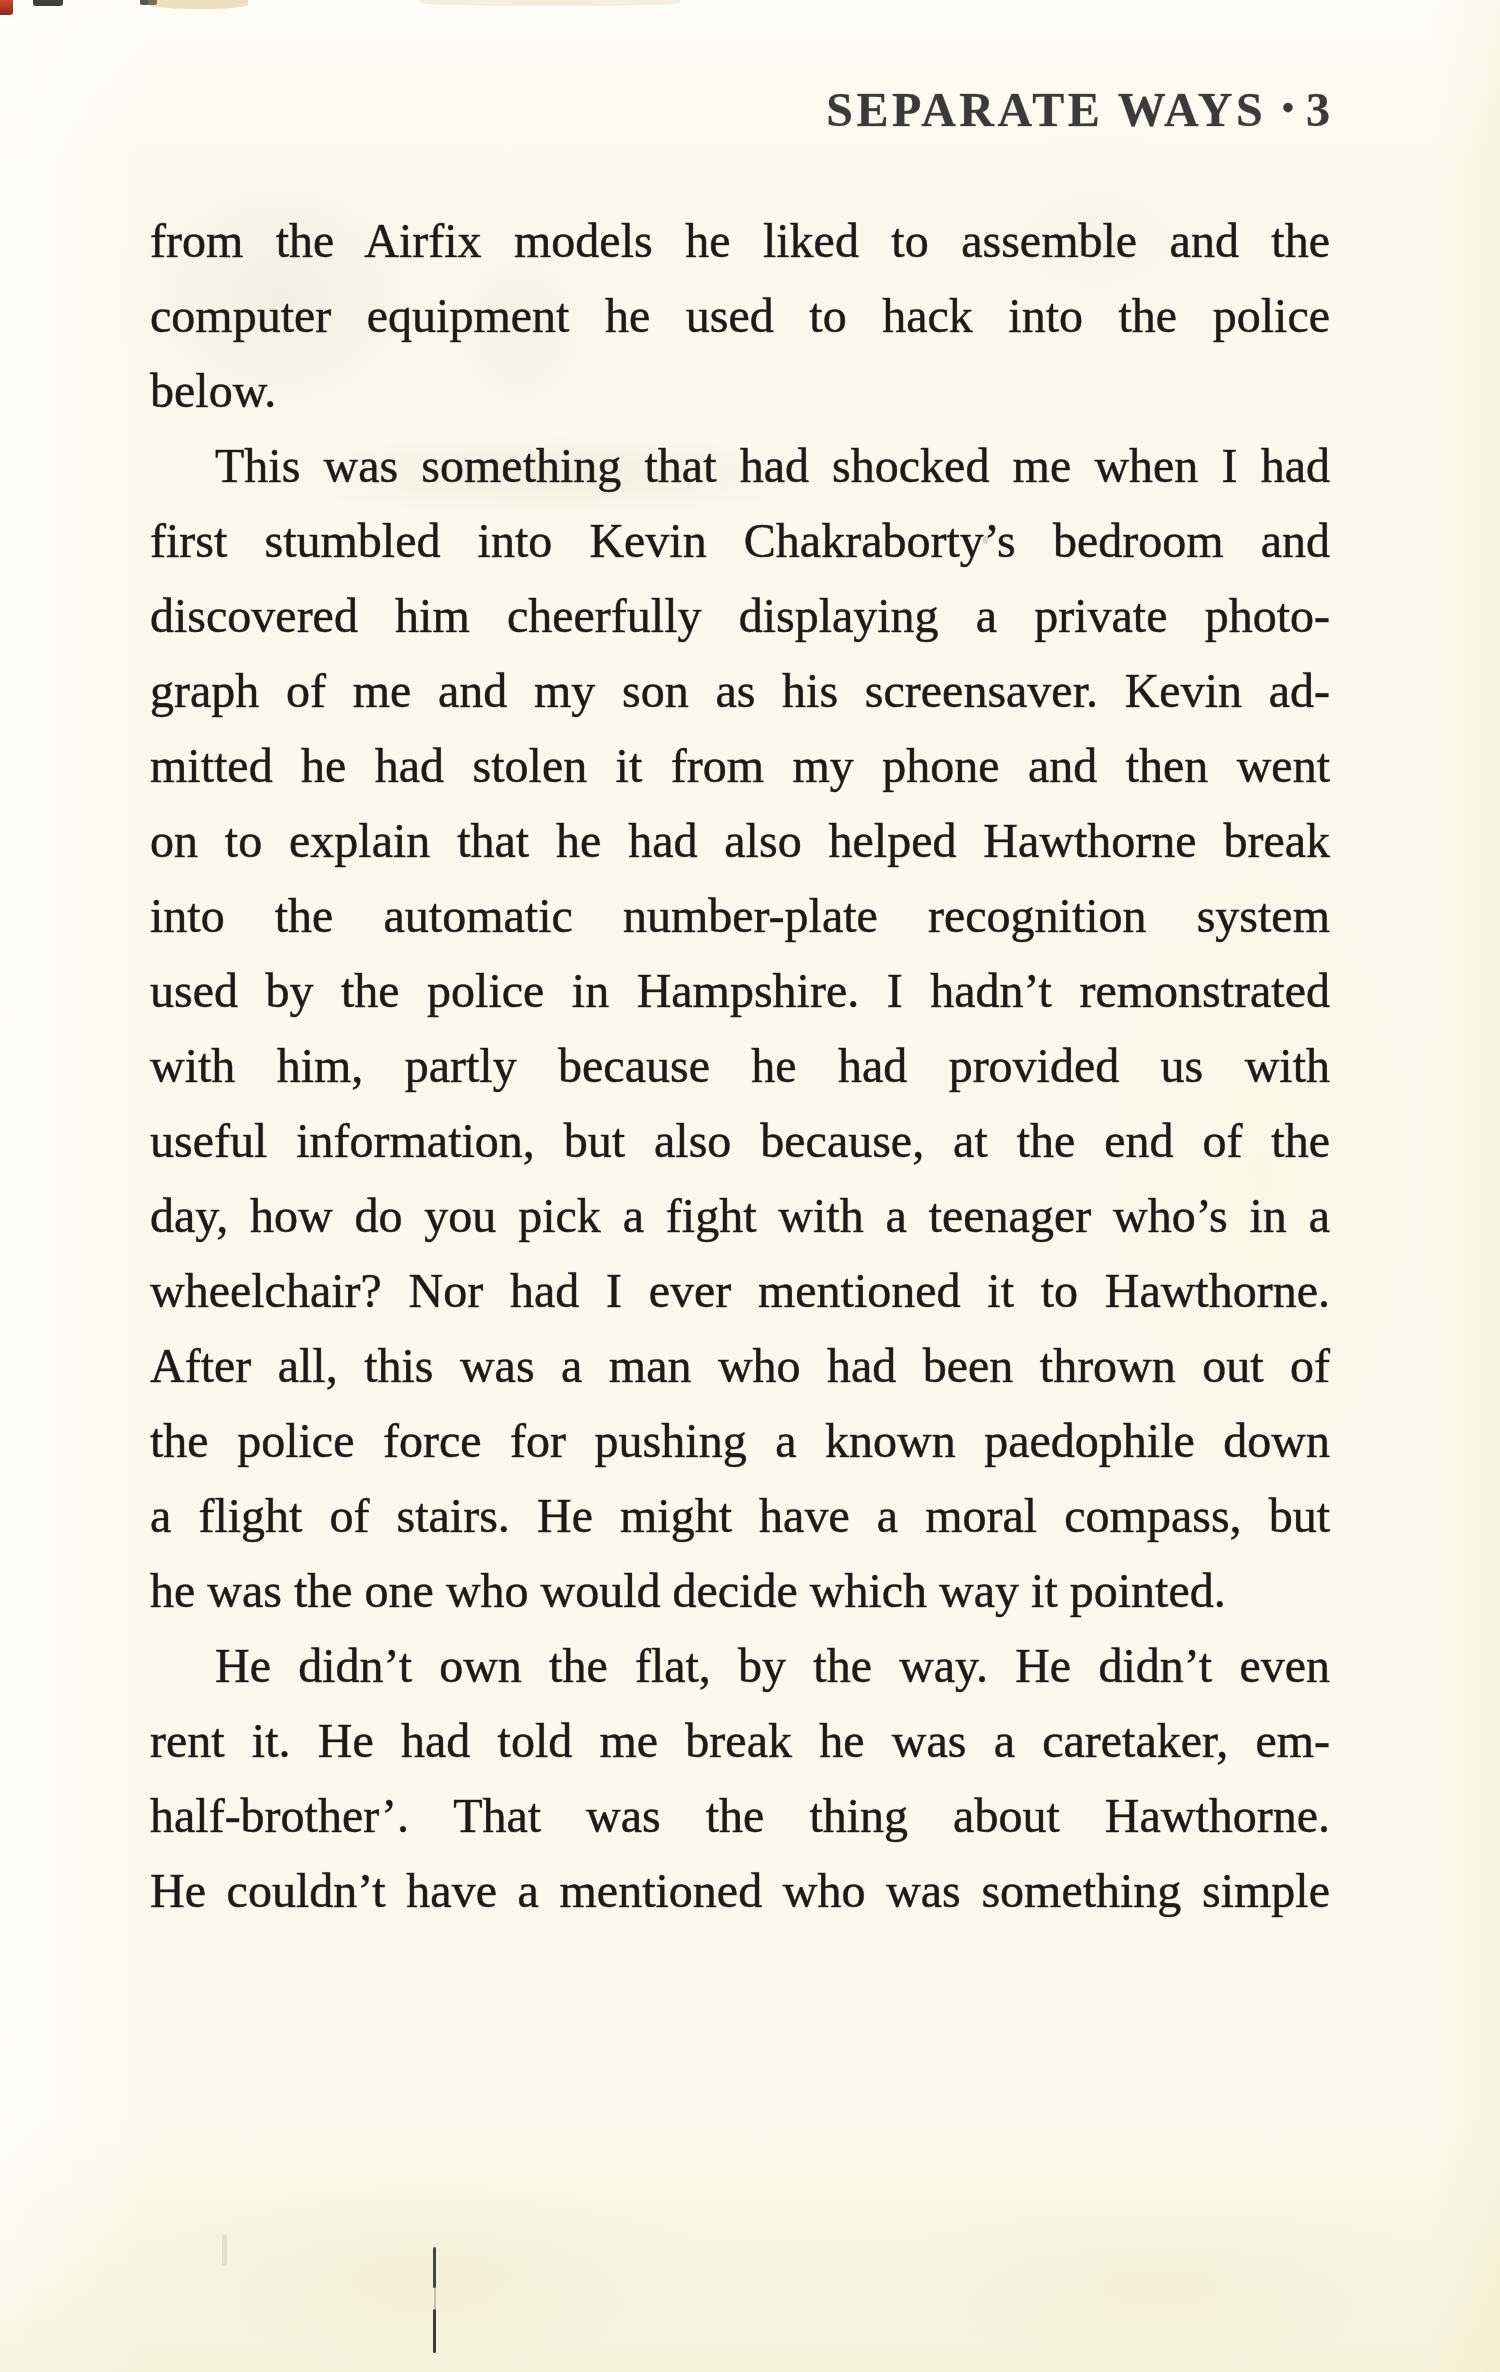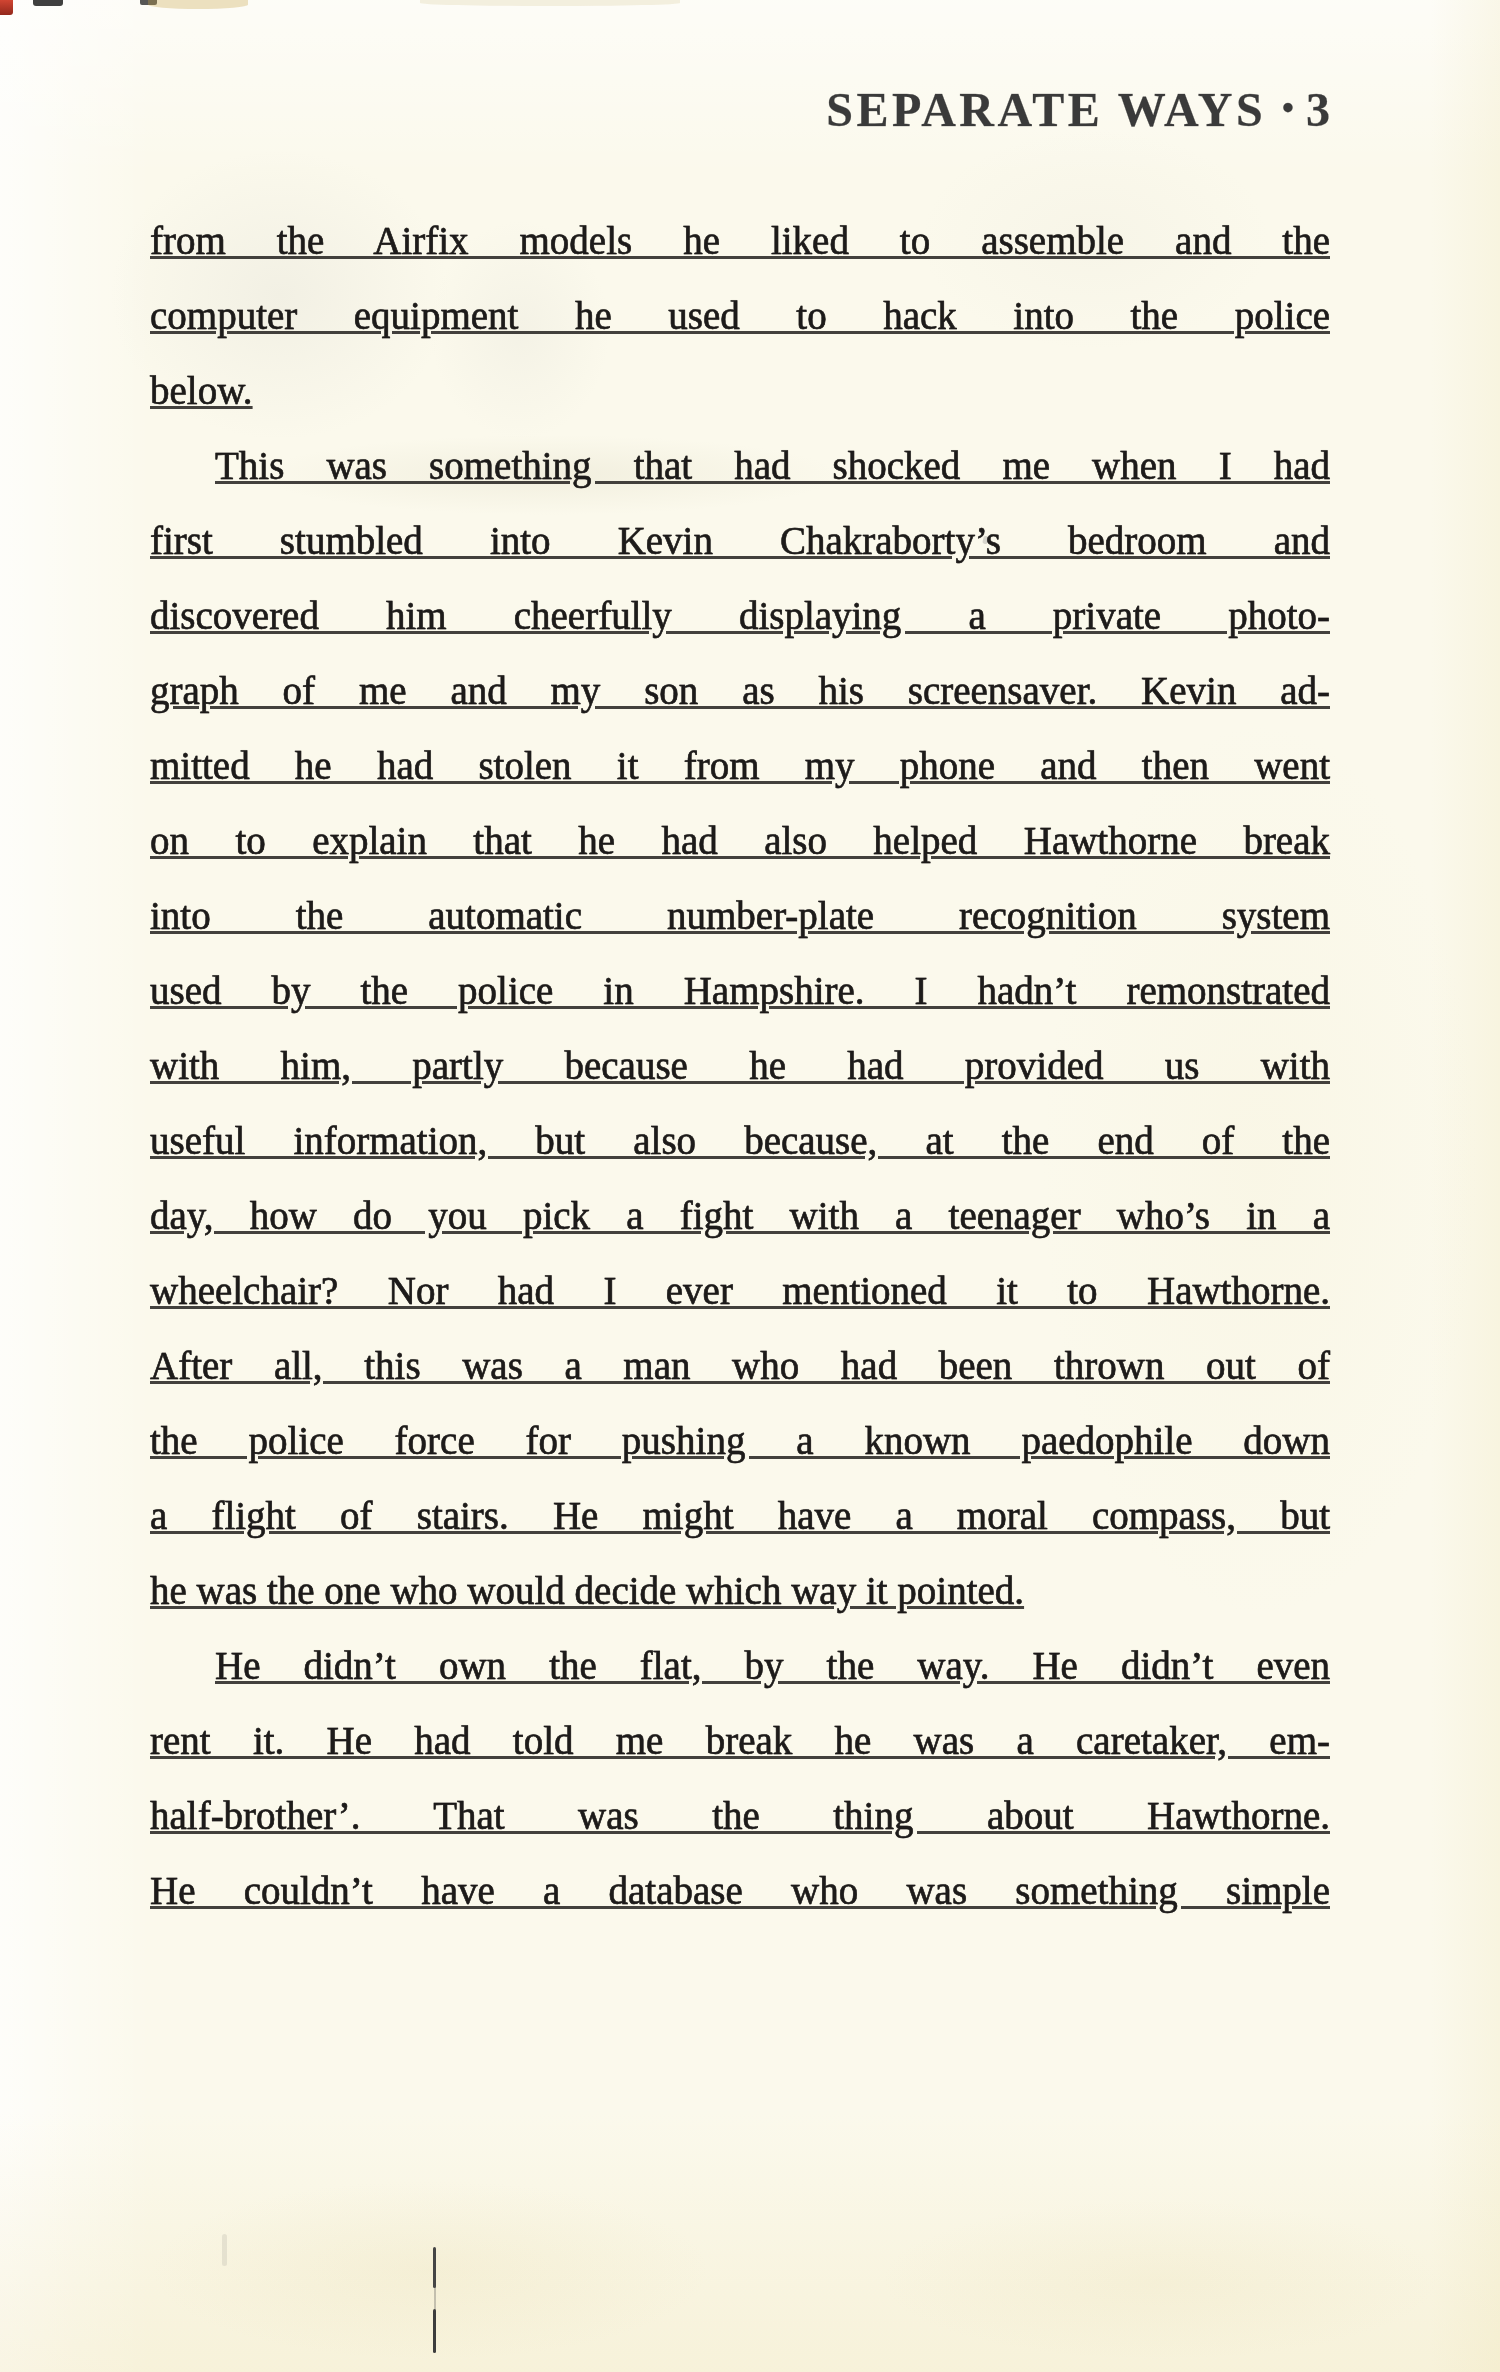--- a/index.html
+++ b/index.html
@@ -74,26 +74,25 @@
   .running-head .chapter { font-size:48px; letter-spacing:3.5px;margin-top:12px; }
   .running-head .sep     { font-size:34px; margin:0 12px 0 16px; vertical-align:7px; }
   .running-head .pageno  { font-size:48px; letter-spacing:0; }
 
   
   .text-block {
     position:absolute;
     left:150px;
     top:203px;
     width:1180px;
-    font-size:39px;
+    font-size:48px;
     line-height:75px;
     color:#1d1b1a;
     -webkit-text-stroke:.5px rgba(28,26,24,.75);
     text-shadow:0 0 1px rgba(28,26,24,.30);
-    text-decoration:underline;
   }
   .line {
     height:75px;
     text-align:justify;
     text-align-last:justify;
     white-space:normal;
   }
   .line.indent   { text-indent:65px; }
   .line.para-end { text-align-last:left; }
 </style>
@@ -146,16 +145,16 @@
       <div class="line">useful information, but also because, at the end of the</div>
       <div class="line">day, how do you pick a fight with a teenager who’s in a</div>
       <div class="line">wheelchair? Nor had I ever mentioned it to Hawthorne.</div>
       <div class="line">After all, this was a man who had been thrown out of</div>
       <div class="line">the police force for pushing a known paedophile down</div>
       <div class="line">a flight of stairs. He might have a moral compass, but</div>
       <div class="line para-end">he was the one who would decide which way it pointed.</div>
       <div class="line indent">He didn’t own the flat, by the way. He didn’t even</div>
       <div class="line">rent it. He had told me break he was a caretaker, em-</div>
       <div class="line">half-brother’. That was the thing about Hawthorne.</div>
-      <div class="line">He couldn’t have a database who was something simple</div>
+      <div class="line">He couldn’t have a mentioned who was something simple</div>
     </div>
 
 </div>
 
 </body></html>

